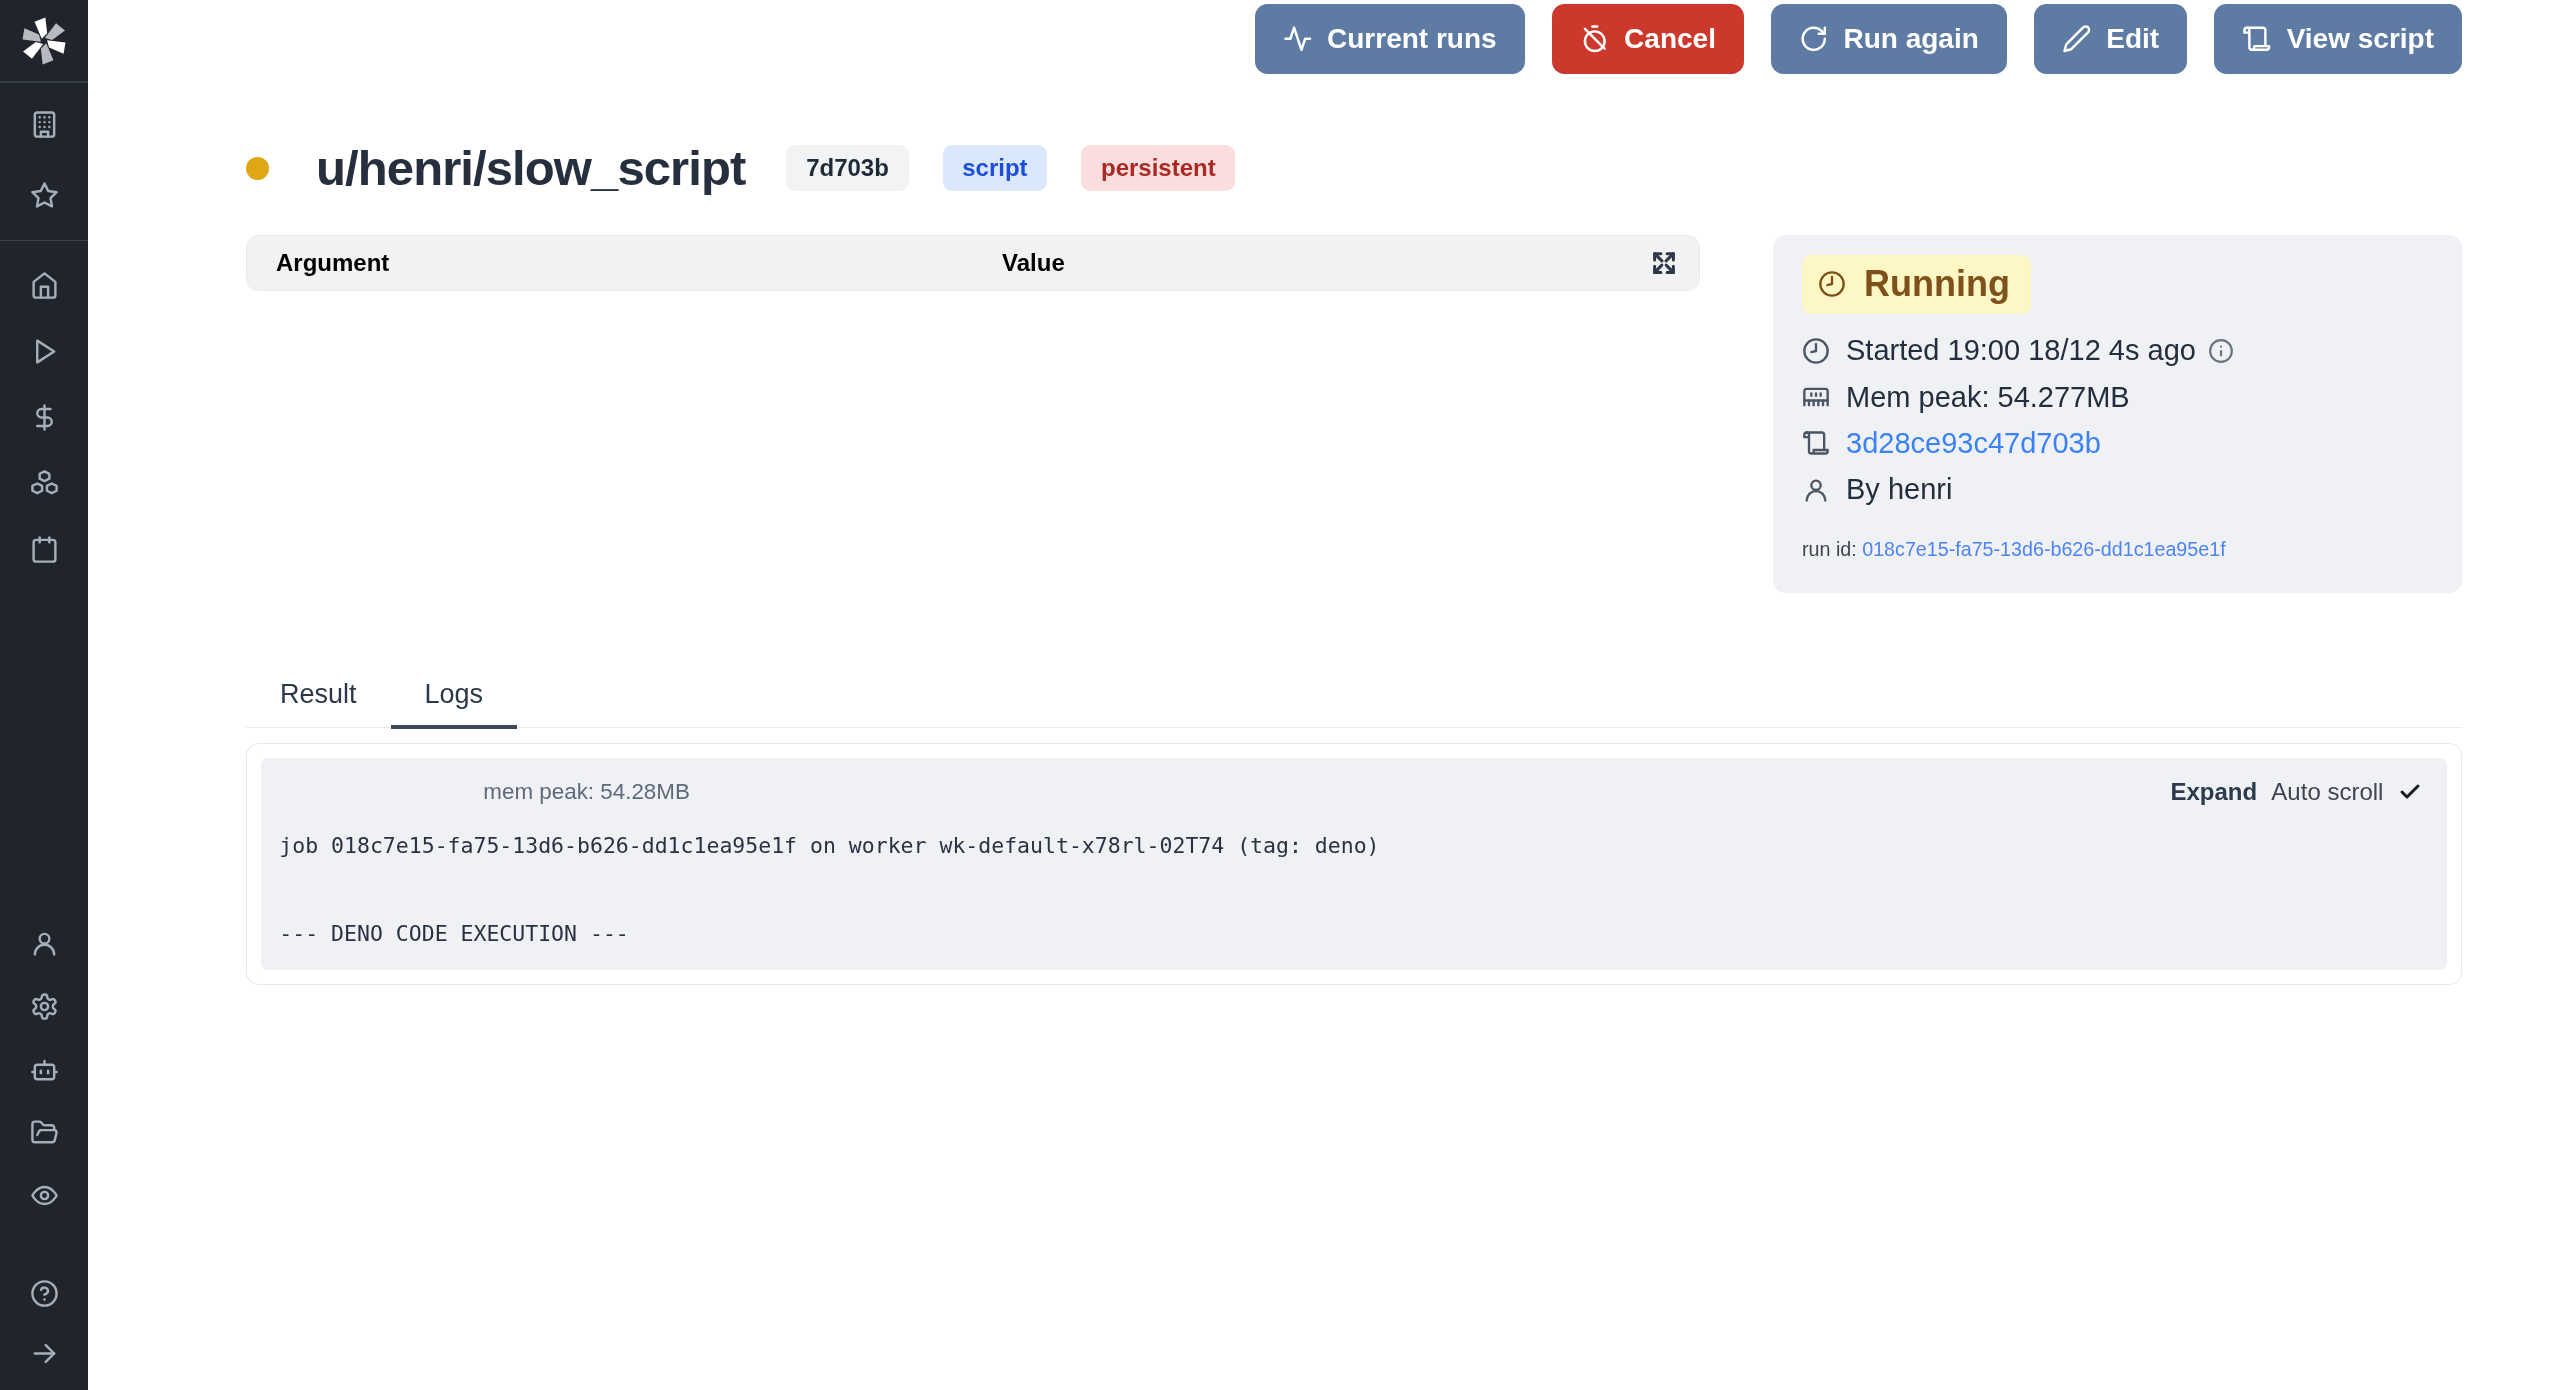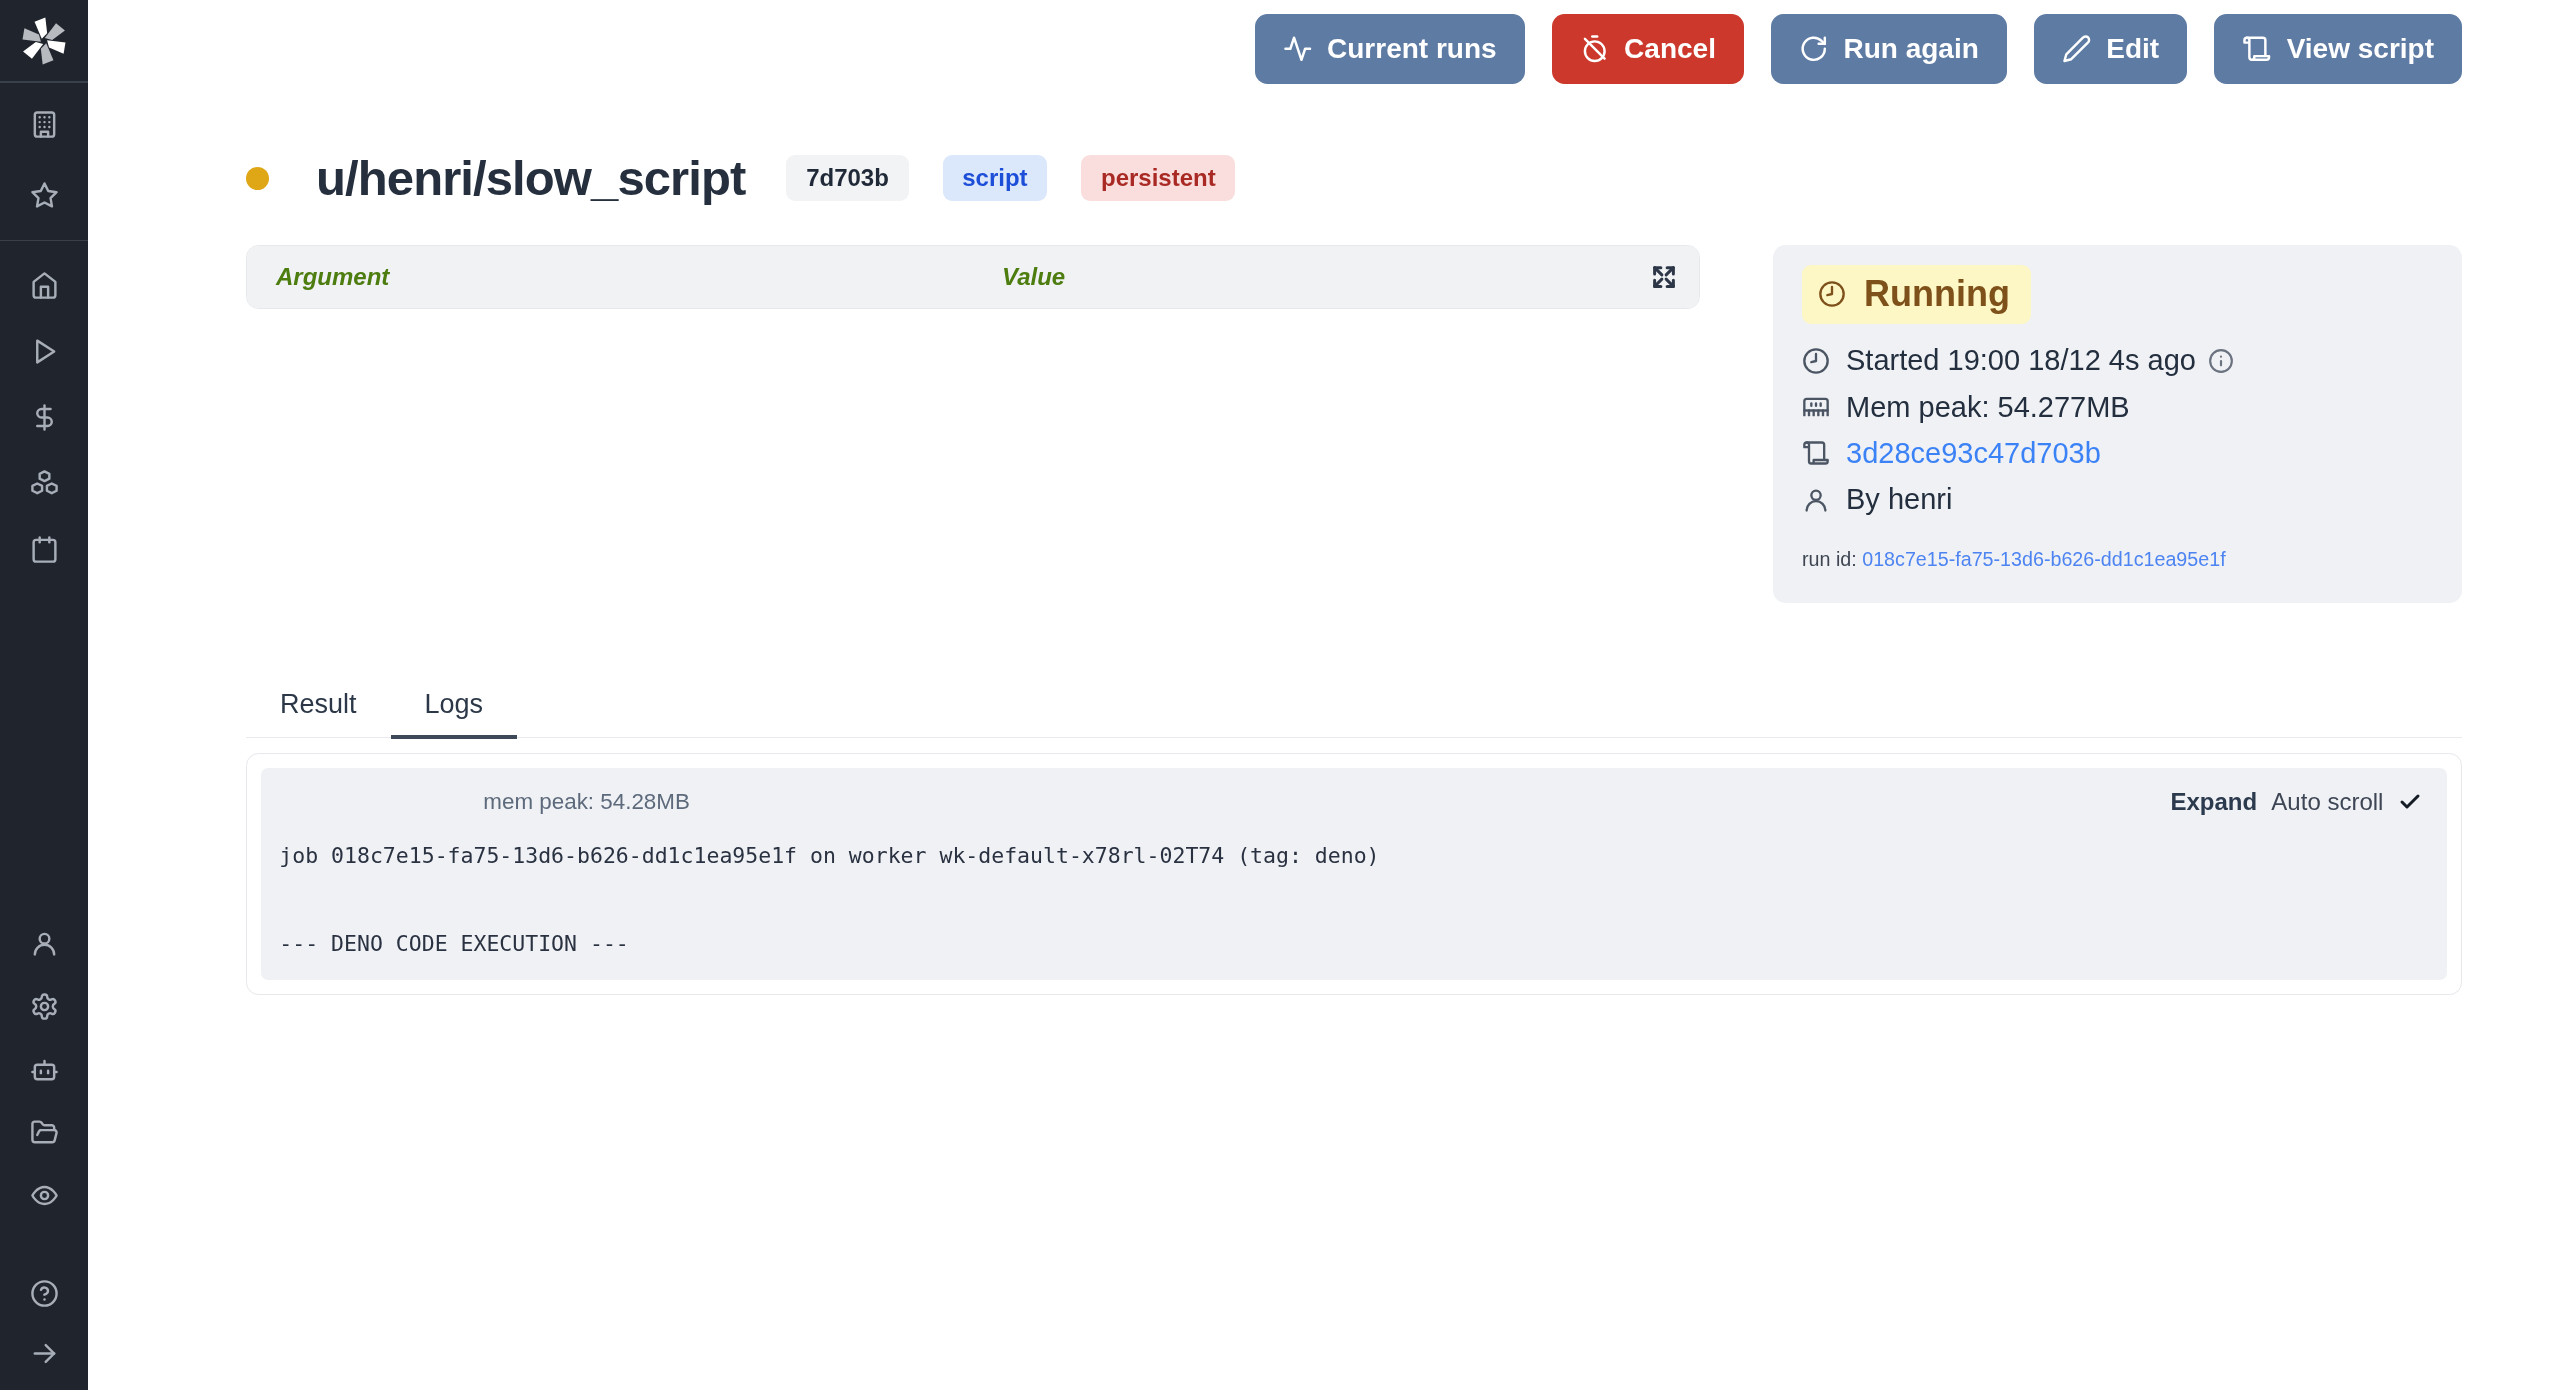--- a/index.html
+++ b/index.html
@@ -23,38 +23,38 @@
   .sb-group.g1{padding:27px 0 29px; gap:41px;}
   .sb-group.g2{padding:29px 0 0; gap:36px;}
   .sb-group.g3{gap:33px;}
   .sb-group.g4{margin-top:68px; gap:30px; padding-bottom:23px;}
   .nav-btn{width:43px; height:30px; display:flex; align-items:center; justify-content:center; background:none; border:none; cursor:pointer; color:var(--sidebar-icon);}
   .nav-btn svg{width:29px; height:29px;}
   .spacer{flex:1;}
 
   
   .main{flex:1; padding:0 114px 0 158px; display:flex; flex-direction:column;}
-  .topbar{display:flex; justify-content:flex-end; gap:27px; padding-top:14px;}
+  .topbar{display:flex; justify-content:flex-end; gap:27px; padding-top:4px;}
   .btn{height:70px; border:none; border-radius:12.5px; background:var(--accent); color:#fff; font-family:inherit;
        font-size:28px; font-weight:700; display:inline-flex; align-items:center; gap:15px; padding:0 28px; cursor:pointer;}
   .btn.danger{background:var(--danger);}
   .btn svg{width:29.5px; height:29.5px;}
 
   .title-row{margin-top:66px; display:flex; align-items:center;}
   .dot{width:23px; height:23px; border-radius:50%; background:var(--dot); margin-right:47px; flex-shrink:0;}
   .page-title{font-size:49px; font-weight:800; letter-spacing:-0.9px; color:#252f3e;}
   .badges{margin-left:41px; display:flex; gap:34px; align-items:flex-start;}
   .badge{font-size:24px; font-weight:700; padding:9px 19.7px; border-radius:9px; white-space:nowrap;}
   .badge.hash{background:var(--badge-gray-bg); color:var(--badge-gray-text);}
   .badge.kind{background:var(--badge-blue-bg); color:var(--badge-blue-text);}
   .badge.persist{background:var(--badge-red-bg); color:var(--badge-red-text);}
 
   .content-row{margin-top:39px; display:flex; gap:73px; align-items:flex-start;}
   .args-card{flex:1; border:1.8px solid var(--border); border-radius:12.5px; overflow:hidden;}
-  .args-header{background:#f0f2f4; height:62px; display:flex; align-items:center; position:relative; font-size:24px; font-weight:600; color:#4d7c0f;font-style:italic;}
+  .args-header{background:#f0f2f4; height:54px; display:flex; align-items:center; position:relative; font-size:24px; font-weight:600; color:#000000;}
   .col-arg{padding-left:29px; width:52%;}
   .maximize-btn{position:absolute; right:19.7px; top:50%; transform:translateY(-50%); background:none; border:none; cursor:pointer; color:#2d3748; display:flex;}
   .maximize-btn svg{width:30px; height:30px;}
   .args-empty{height:69px; border-top:1.8px solid var(--border); background:#fff; display:flex; align-items:center; padding-left:23px; font-size:24px; color:#212c3d;}
 
   .status-card{width:689px; flex-shrink:0; background:var(--panel-bg); border-radius:12.5px; padding:19.7px 27px 32px 29px;}
   .status-badge{display:inline-flex; align-items:center; gap:18px; background:var(--running-bg); color:var(--running-text);
                 font-size:36px; font-weight:600; padding:8px 21.5px 9.8px 16px; border-radius:9px;}
   .status-badge svg{width:28px; height:28px;}
   .meta-rows{margin-top:19.7px; display:flex; flex-direction:column; gap:13.4px;}

